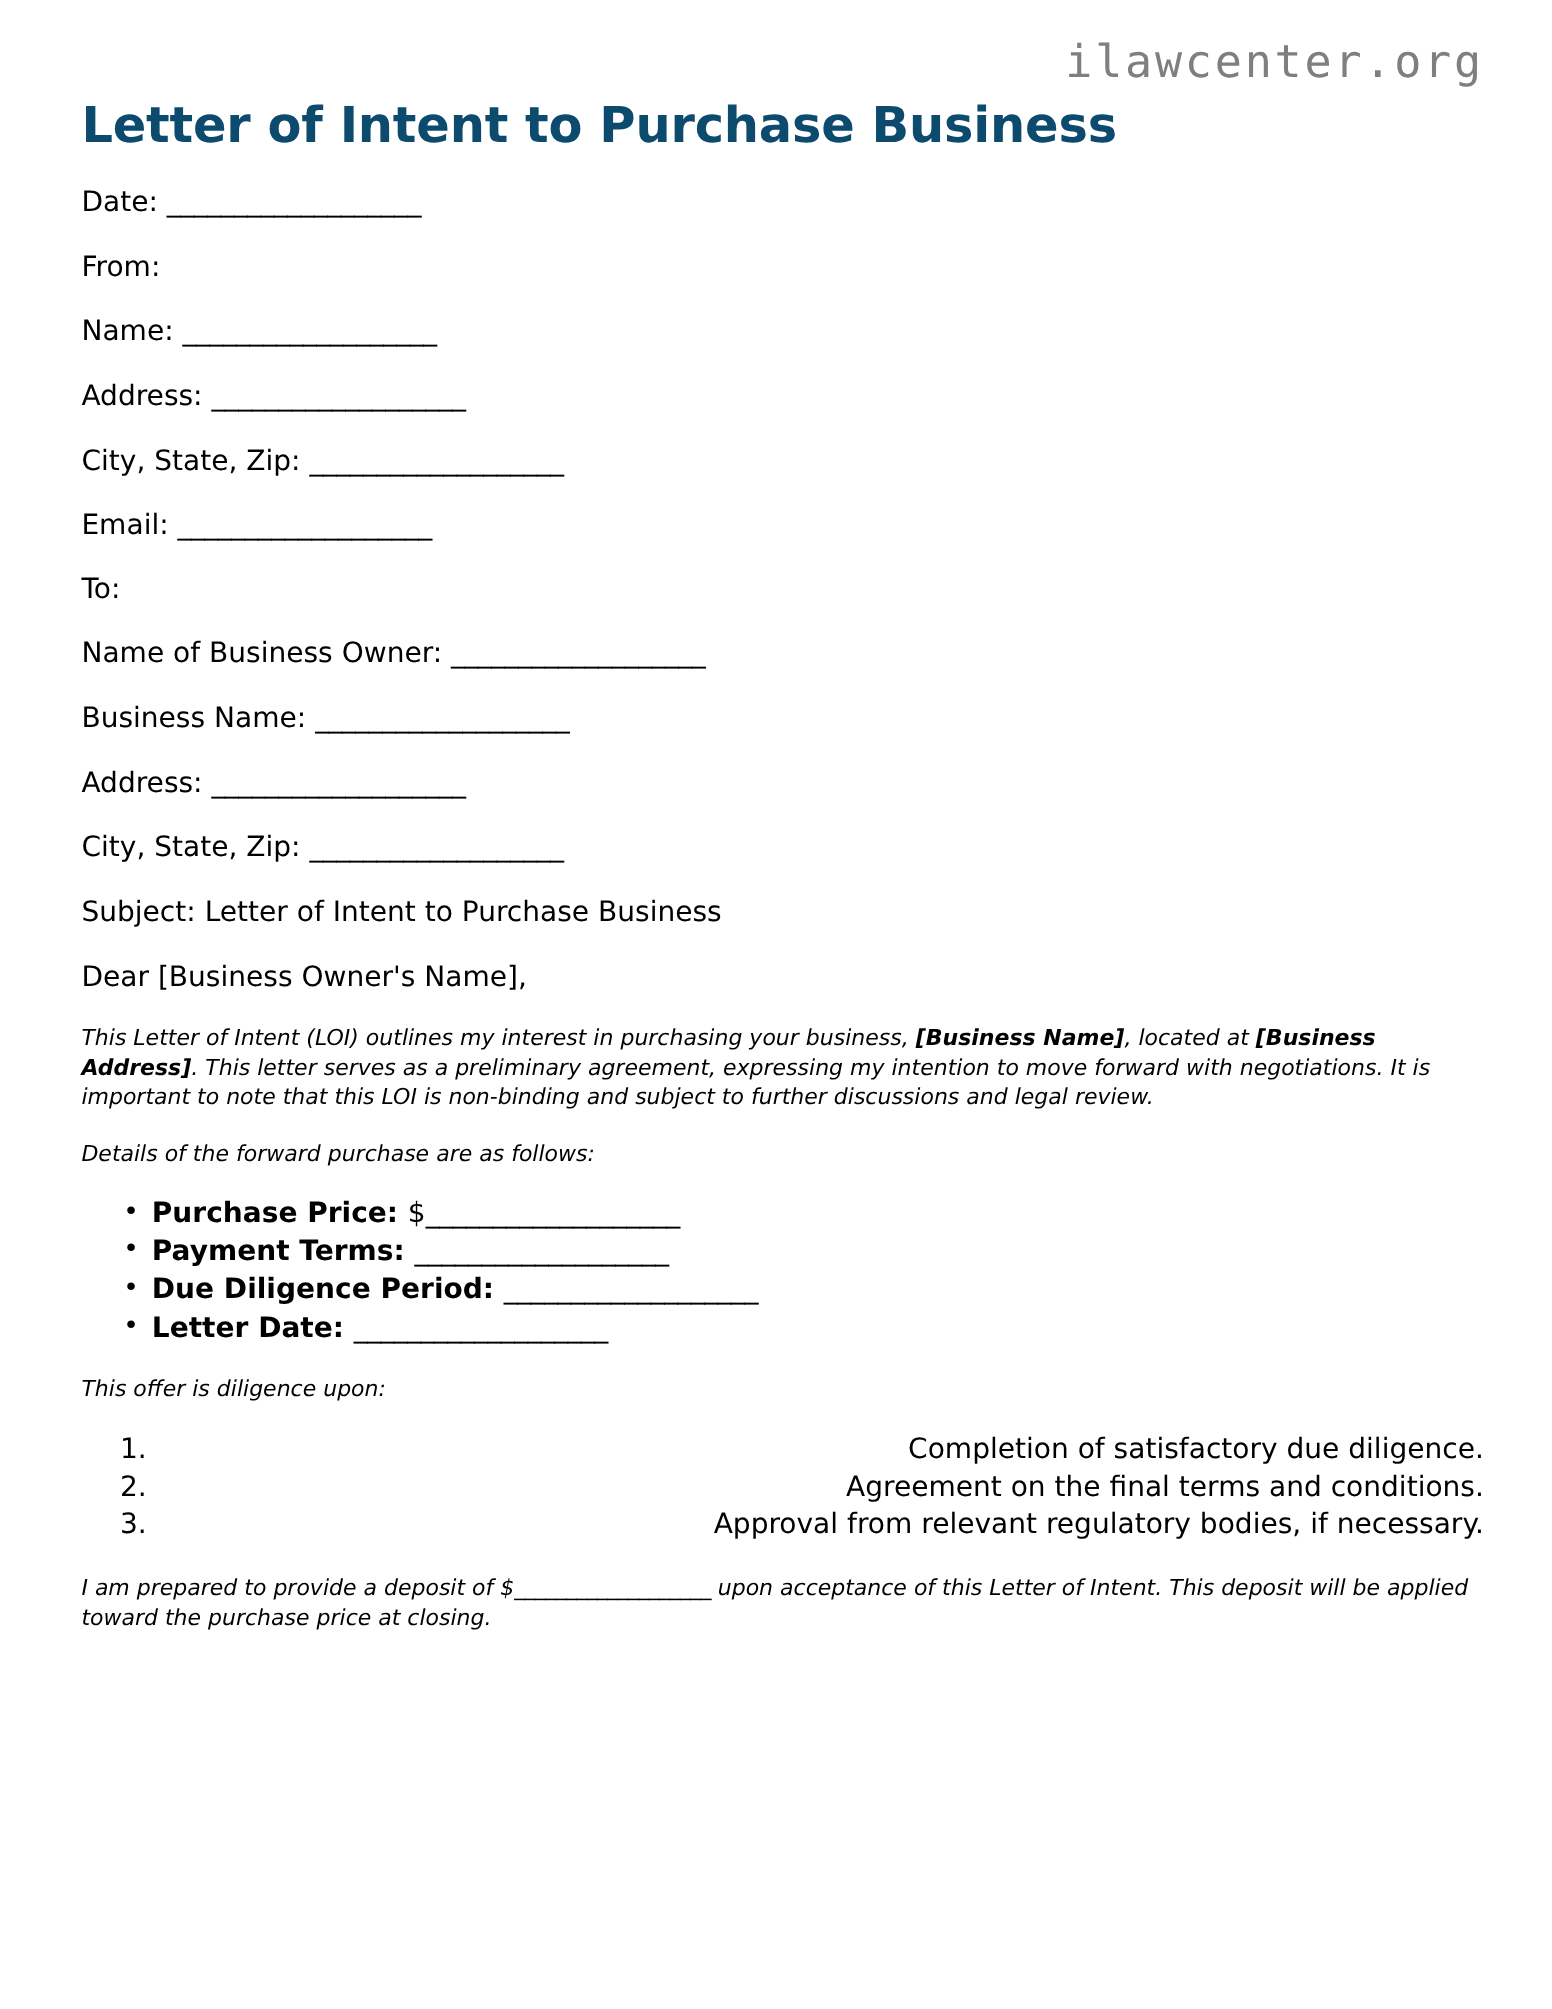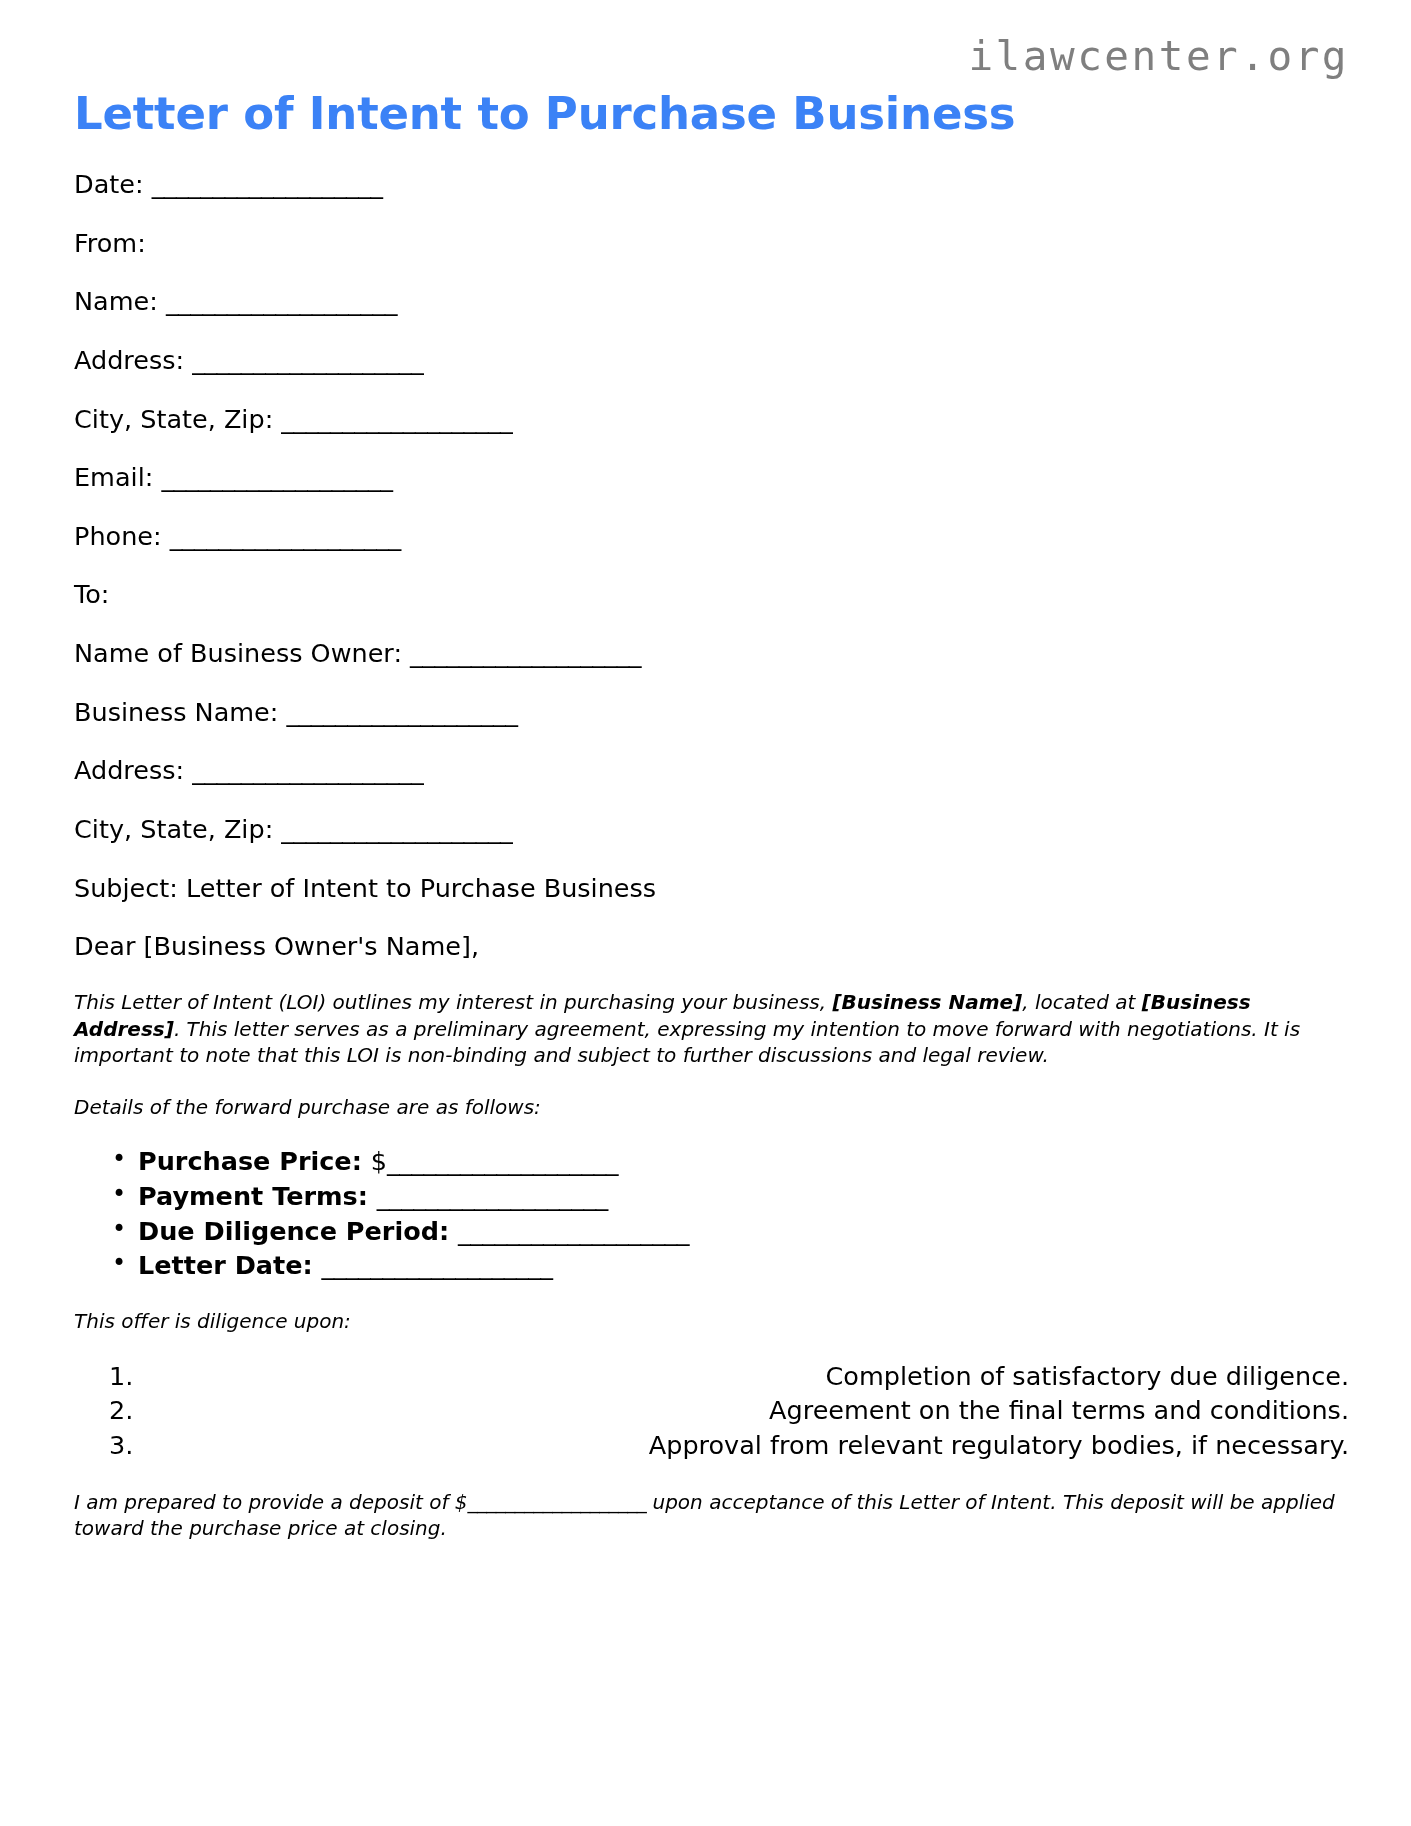--- a/index.html
+++ b/index.html
@@ -40,21 +40,21 @@
   
   .doc-title {
     position: absolute;
     top: 88px;
     left: 0;
     font-size: 45px;
     font-weight: bold;
     letter-spacing: -0.2px;
     line-height: 1.15;
     margin: 0;
-    color: #3b82f6;
+    color: #0c4a6e;
   }
 
   
   .body-block {
     position: absolute;
     top: 168px;
     left: 0;
     right: 0;
   }
 
@@ -141,21 +141,20 @@
       <div class="fieldline">From:</div>
 
       <div class="fieldline"><span>Name: </span><span class="blank">___________________</span></div>
 
       <div class="fieldline"><span>Address: </span><span class="blank">___________________</span></div>
 
       <div class="fieldline"><span>City, State, Zip: </span><span class="blank">___________________</span></div>
 
       <div class="fieldline"><span>Email: </span><span class="blank">___________________</span></div>
 
-      <div class="fieldline"><span>Phone: </span><span class="blank">___________________</span></div>
 
       <div class="fieldline">To:</div>
 
       <div class="fieldline"><span>Name of Business Owner: </span><span class="blank">___________________</span></div>
 
       <div class="fieldline"><span>Business Name: </span><span class="blank">___________________</span></div>
 
       <div class="fieldline"><span>Address: </span><span class="blank">___________________</span></div>
 
       <div class="fieldline"><span>City, State, Zip: </span><span class="blank">___________________</span></div>

